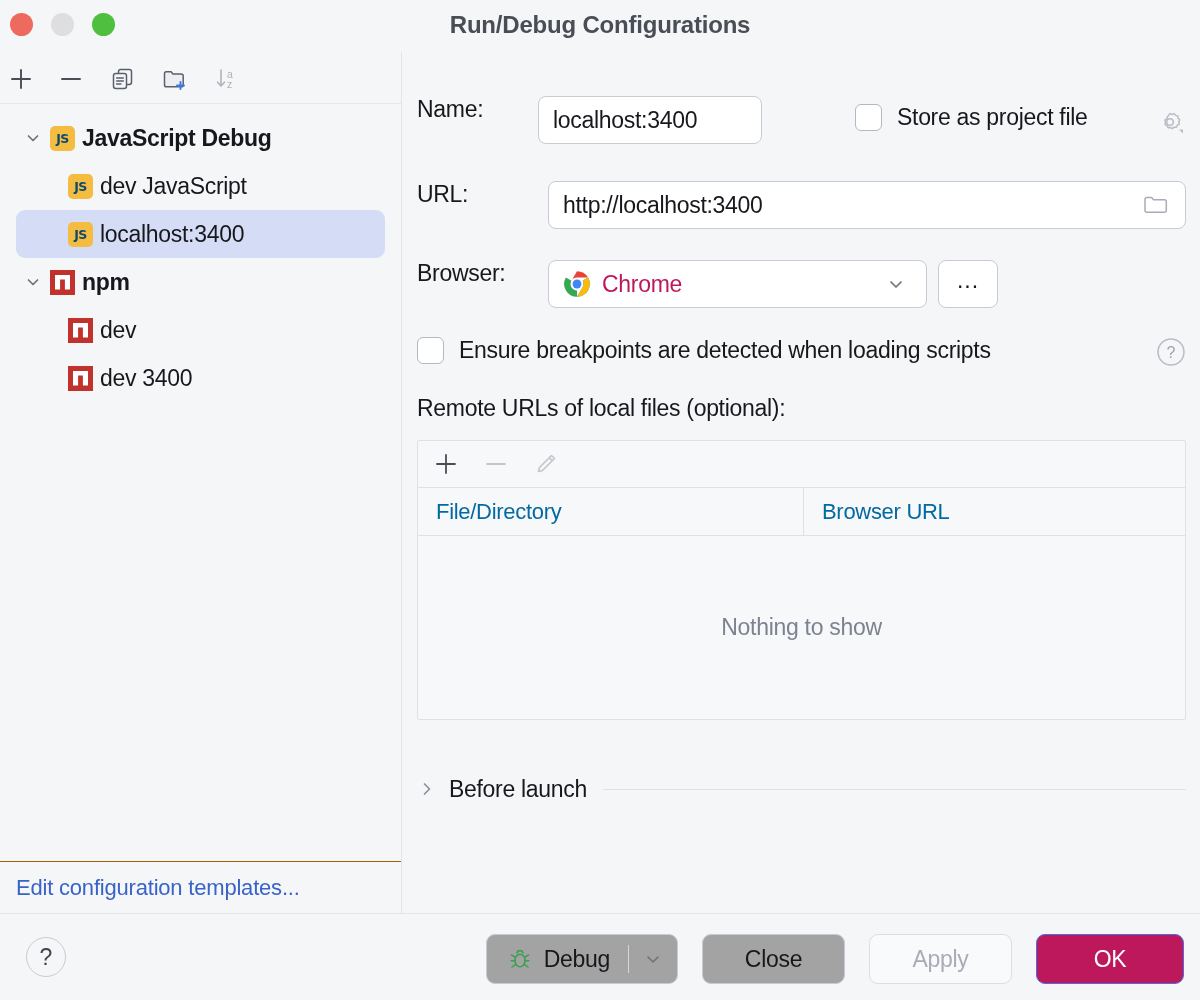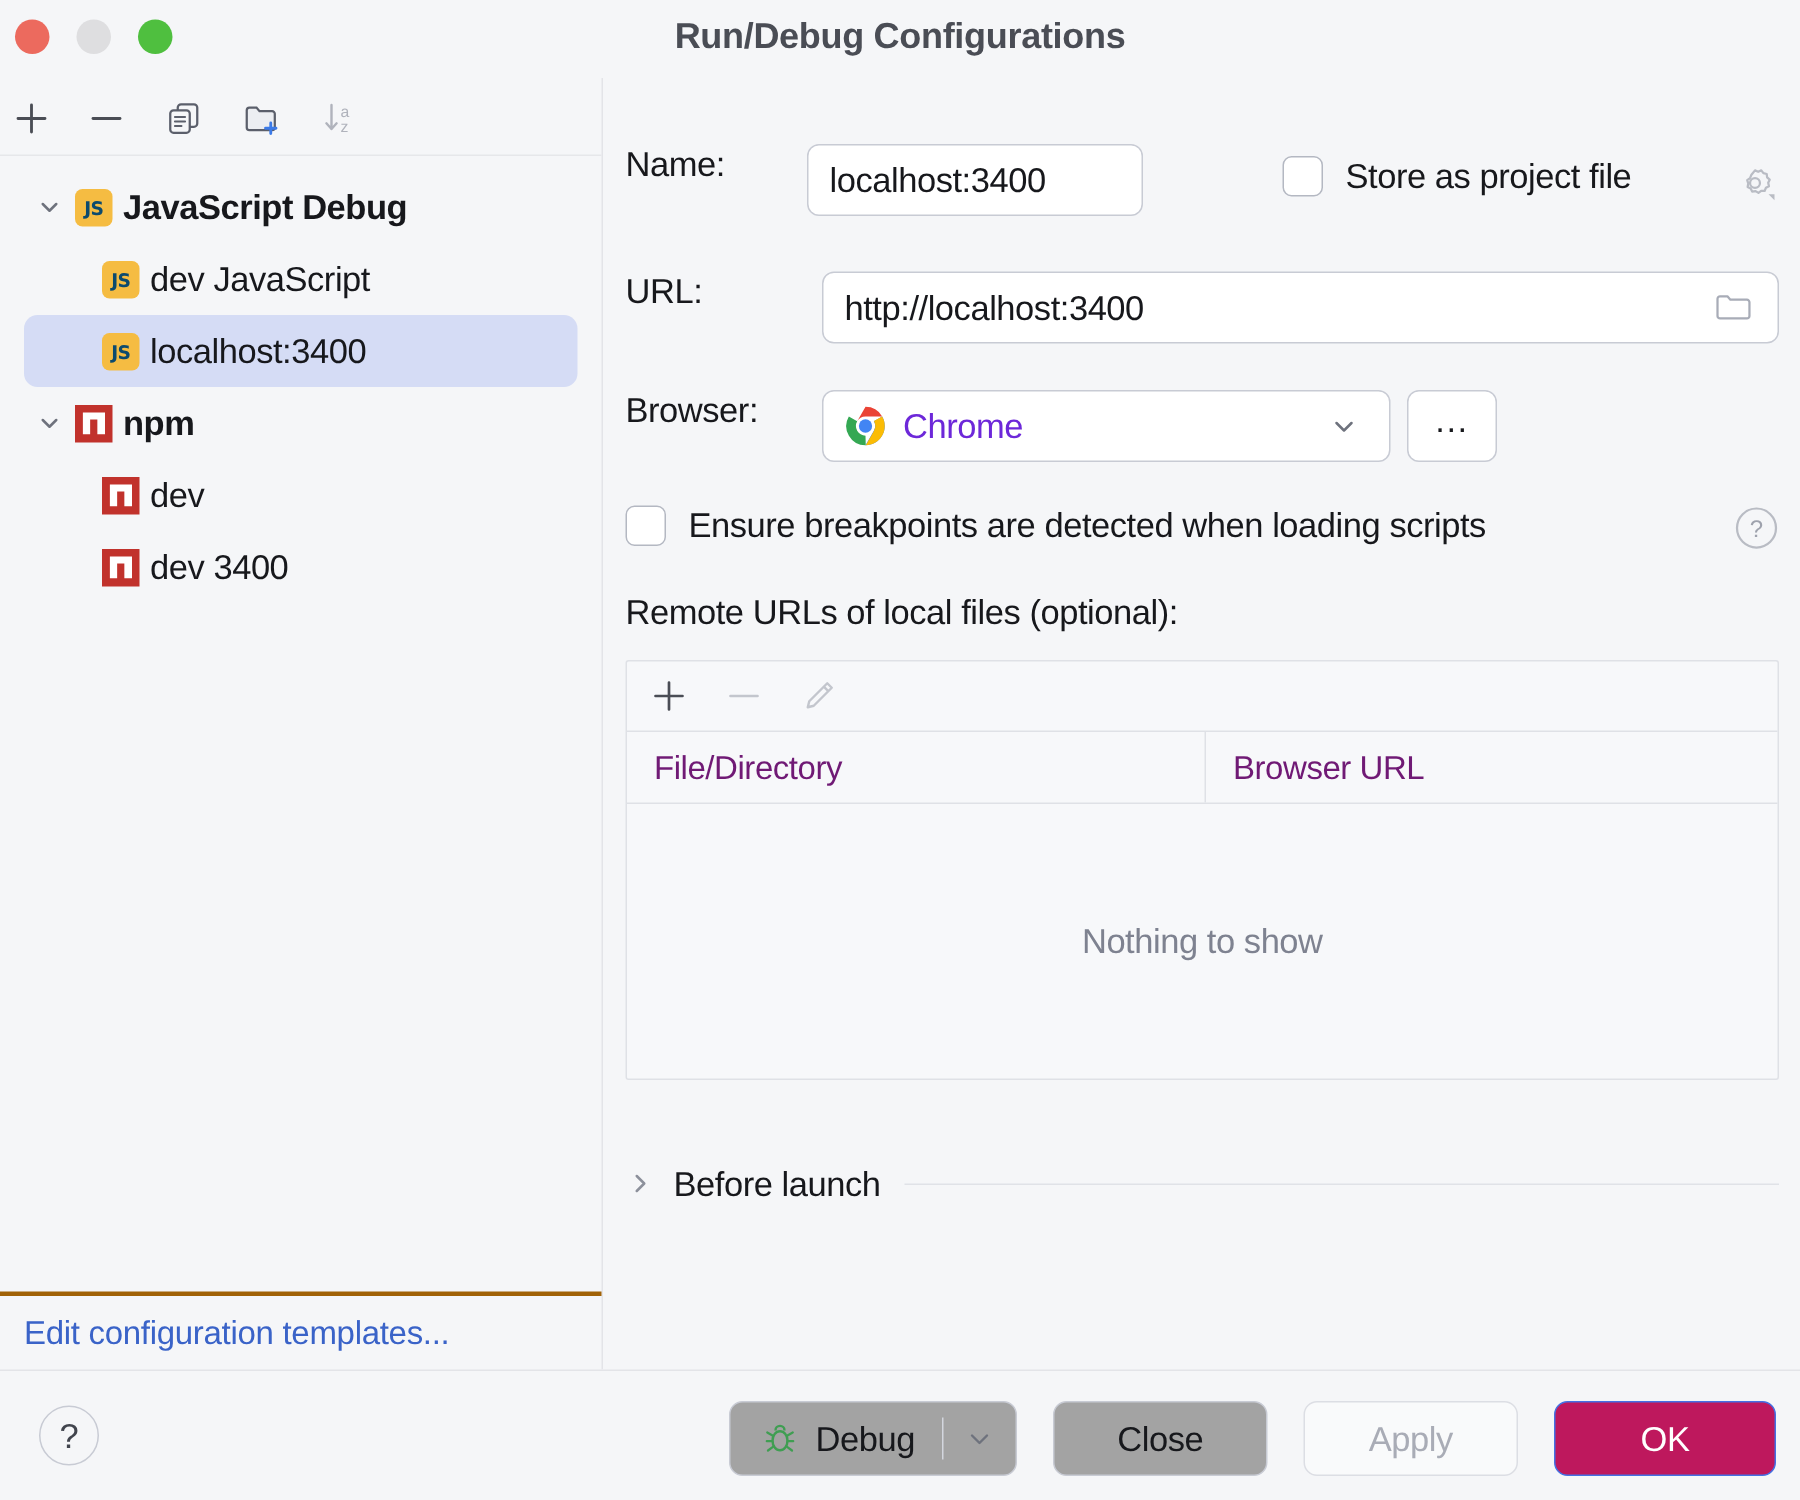--- a/index.html
+++ b/index.html
@@ -104,21 +104,21 @@
   }
   .tree-label {
     font-size: 23px; color: #17181c; margin-left: 7px;
     white-space: nowrap; letter-spacing: -0.3px;
   }
   .tree-label.group { font-weight: bold; }
 
   .edit-templates {
     position: absolute; left: 0; bottom: 0;
     width: 401px; height: 52px;
-    border-top: 3px solid #a16207;
+    border-top: 1px solid #a16207;
     display: flex; align-items: center;
     padding-left: 16px;
   }
   .edit-templates span {
     color: #3a63c8; font-size: 22px; letter-spacing: -0.2px;
   }
 
   
   .right-panel {
     position: absolute; left: 403px; top: 52px;
@@ -154,21 +154,21 @@
     font-size: 23px; color: #17181c; margin-left: 15px;
     letter-spacing: -0.3px; white-space: nowrap;
   }
 
   .combo {
     background: #fff; border: 1px solid #c8cbd4; border-radius: 8px;
     height: 48px; display: flex; align-items: center;
     padding: 0 10px 0 14px;
   }
   .combo-text {
-    font-size: 23px; color: #6d28d9; margin-left: 11px; flex: 1;
+    font-size: 23px; color: #be185d; margin-left: 11px; flex: 1;
     letter-spacing: -0.3px;
   }
   .btn-dots {
     width: 60px; height: 48px;
     background: #fff; border: 1px solid #c8cbd4; border-radius: 8px;
     display: flex; align-items: center; justify-content: center;
     font-size: 23px; color: #17181c; letter-spacing: 1px;
     padding-bottom: 8px;
   }
 
@@ -191,21 +191,21 @@
     border-bottom: 1px solid #dfe1e6;
     display: flex; align-items: center;
     padding-left: 14px; gap: 22px;
   }
   .table-head {
     height: 48px;
     border-bottom: 1px solid #dfe1e6;
     display: flex; align-items: center;
   }
   .th {
-    font-size: 22px; color: #701a75; letter-spacing: -0.3px;
+    font-size: 22px; color: #0369a1; letter-spacing: -0.3px;
     padding-left: 18px;
   }
   .th.col1 { width: 386px; border-right: 1px solid #dfe1e6; height: 100%; display:flex; align-items:center; }
   .th.col2 { flex: 1; height: 100%; display:flex; align-items:center; }
   .table-body {
     height: 182px;
     display: flex; align-items: center; justify-content: center;
   }
   .empty-text { font-size: 23px; color: #7e8290; letter-spacing: -0.3px; }
 

